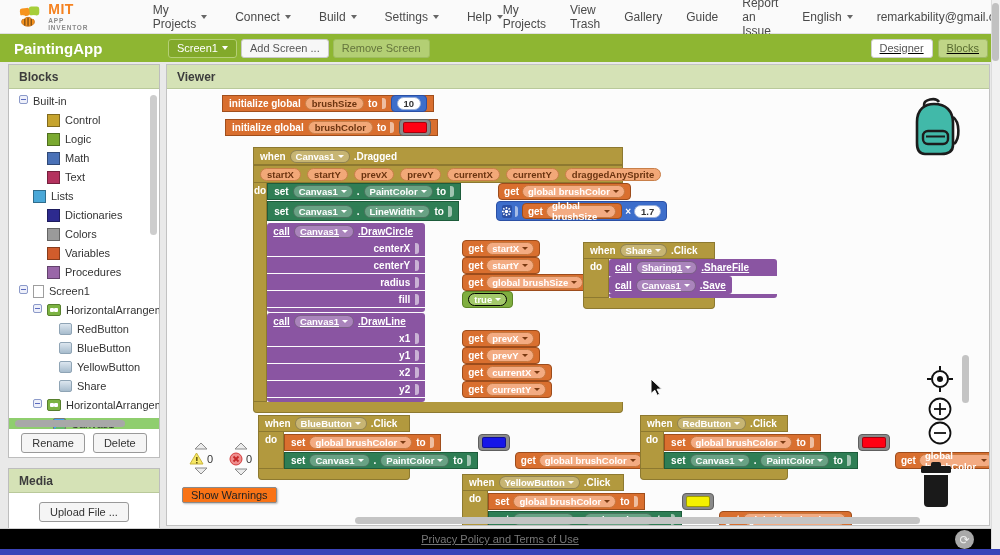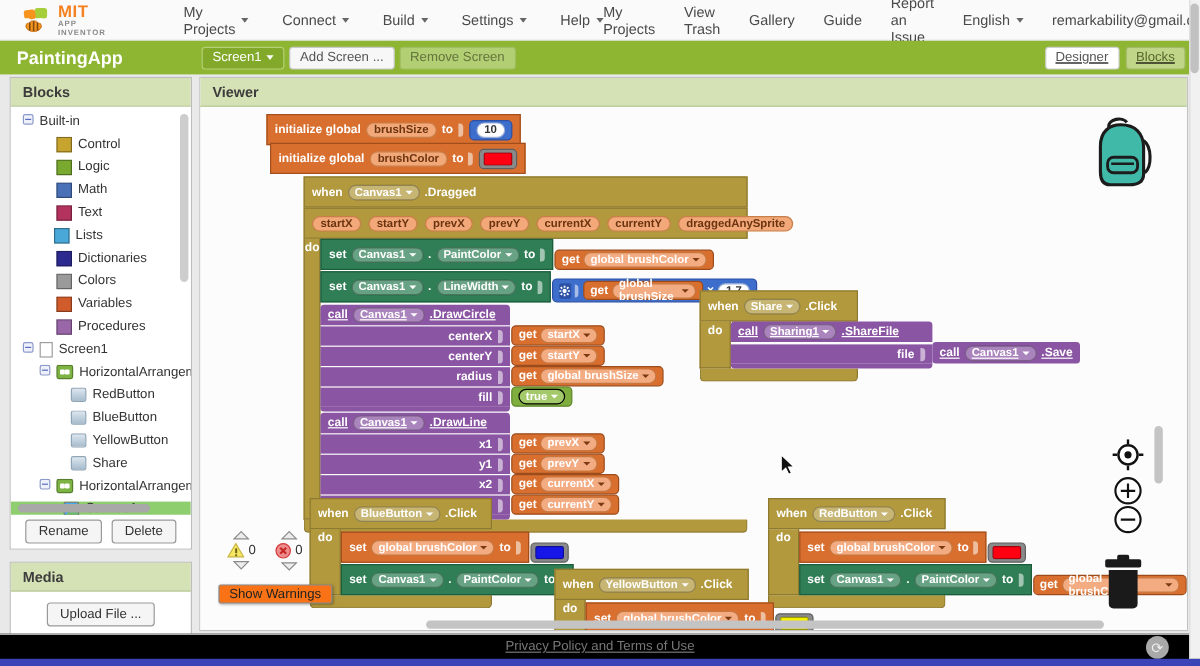--- a/index.html
+++ b/index.html
@@ -55,21 +55,21 @@
   .tree-actions { height:28px; display:flex; align-items:center; justify-content:center; gap:8px; background:#fff; }
   .sm-btn { height:20px; background:#f5f5f5; border:1px solid #999; border-radius:3px; font-size:11px; color:#333; padding:0 10px; cursor:pointer; font-family:"Liberation Sans",sans-serif; }
   .media-panel { margin-top:10px; }
   .media-body { height:38px; display:flex; align-items:center; justify-content:center; }
 
   .viewer { position:absolute; left:166px; right:10px; top:2px; bottom:2px; background:#fff; border:1px solid #c2c2c2; }
   .canvas { position:absolute; top:25px; left:0; right:0; bottom:0; background:#fcfcfc; overflow:hidden; }
 
   
   .blk { position:absolute; font-size:10px; font-weight:bold; color:#fff; }
-  .row { display:inline-flex; align-items:center; gap:4px; height:17px; padding:12px 6px; border:1px solid rgba(0,0,0,.25); }
+  .row { display:inline-flex; align-items:center; gap:4px; height:17px; padding:0 6px; border:1px solid rgba(0,0,0,.25); }
   .goldrow { background:#b2993e; border-color:#8d7930; display:flex; }
   .orow { background:#d96f2f; border-color:#a04e1c; }
   .grow { background:#2f7e55; border-color:#1d5c3b; }
   .kw { color:#fff; }
   .dd { background:rgba(255,255,255,.28); border:1px solid rgba(0,0,0,.28); border-radius:8px; padding:0 5px; height:13px; display:inline-flex; align-items:center; gap:3px; font-size:9.5px; color:#fff; cursor:pointer; }
   .dd .car { border-top-color:#fff; border-left-width:3px; border-right-width:3px; border-top-width:3.5px; }
   .ppill { background:#f2a878; border:1px solid #c87f49; color:#6b3410; border-radius:8px; padding:0 6px; height:13px; display:inline-flex; align-items:center; font-size:9.5px; }
   .sock { width:4px; height:11px; border-radius:0 3px 3px 0; background:rgba(255,255,255,.55); display:inline-block; }
   .vb { display:inline-flex; align-items:center; gap:3px; border-radius:4px; padding:0 5px; height:17px; border:1px solid rgba(0,0,0,.3); margin-left:1px; }
   .vb-orange { background:#d96f2f; border-color:#9c4c1c; }
@@ -79,21 +79,21 @@
   .gearbox { width:13px; height:13px; background:#2b50a5; border-radius:2px; display:flex; align-items:center; justify-content:center; cursor:pointer; }
   .numfld { background:#fff; border:1px solid #9db0d8; border-radius:7px; color:#333; font-size:9.5px; padding:0 6px; height:13px; display:inline-flex; align-items:center; }
   .vb-true { background:#7fae3f; border-color:#5d8527; }
   .tpill { background:#a3c96a; border:1px solid #000000; color:#fff; border-radius:8px; padding:0 5px; height:13px; display:inline-flex; align-items:center; gap:3px; font-size:9.5px; cursor:pointer; }
   .tpill .car { border-top-color:#fff; border-left-width:3px; border-right-width:3px; border-top-width:3.5px; }
   .vb-gray { background:#8a8a8a; border-color:#5f5f5f; padding:0 3px; }
   .swatch { width:24px; height:11px; border-radius:2px; border:1px solid rgba(0,0,0,.35); display:inline-block; }
   .doarea { display:flex; align-items:stretch; }
   .dospine { width:26px; background:#b2993e; border:1px solid #8d7930; border-top:none; display:flex; justify-content:center; padding-top:2px; font-size:10px; }
   .docontent { display:flex; flex-direction:column; align-items:flex-start; }
-  .srow { display:flex; align-items:flex-end; }
+  .srow { display:flex; align-items:flex-start;gap:36px; }
   .goldfoot { height:11px; background:#b2993e; border:1px solid #8d7930; border-top:none; border-radius:0 0 4px 4px; }
   .prow { background:#8a55a2; height:16px; display:flex; align-items:center; gap:4px; padding:0 6px; }
   .prow.head { height:17px; border-radius:3px 3px 0 0;text-decoration:underline; }
   .prow.lbl { justify-content:flex-end; gap:5px; }
   .prow.foot { height:4px; border-radius:0 0 3px 3px; padding:0; }
 
   
   .warn-cluster { position:absolute; display:flex; flex-direction:column; align-items:center; gap:2px; }
   .warn-count { display:flex; align-items:center; gap:3px; font-size:11px; color:#333; font-weight:normal; }
   .show-warn { position:absolute; background:#f97316; border:1px solid #8a8a8a; border-radius:2px; font-size:11px; color:#222; height:16px; padding:0 8px; cursor:pointer; box-shadow:1px 1px 2px rgba(0,0,0,.25); font-family:"Liberation Sans",sans-serif; }
@@ -223,21 +223,21 @@
                 <span>Logic</span>
               </div>
             <div class="trow" style="padding-left:38px">
                 <span class="sq" style="background: rgb(74, 113, 183);"></span>
                 <span>Math</span>
               </div>
             <div class="trow" style="padding-left:38px">
                 <span class="sq" style="background: rgb(180, 50, 94);"></span>
                 <span>Text</span>
               </div>
-            <div class="trow" style="padding-left:36px">
+            <div class="trow" style="padding-left:24px">
                 <span class="sq" style="background: rgb(74, 168, 216);"></span>
                 <span>Lists</span>
               </div>
             <div class="trow" style="padding-left:38px">
                 <span class="sq" style="background: rgb(45, 42, 143);"></span>
                 <span>Dictionaries</span>
               </div>
             <div class="trow" style="padding-left:38px">
                 <span class="sq" style="background: rgb(154, 154, 154);"></span>
                 <span>Colors</span>
@@ -568,24 +568,20 @@
               <div>
                 <div class="prow head" style="width:168px">
                   <span class="kw">call</span>
                   <span class="dd">
                       <span>Sharing1</span>
                       <i class="car"></i>
                     </span>
                   <span class="kw">.ShareFile</span>
                 </div>
                 <div class="srow">
-                  <div class="prow lbl" style="width:168px">
-                      <span class="kw">file</span>
-                      <span class="sock"></span>
-                    </div>
                   <div class="prow head" style="border-radius:3px;height:18px">
                     <span class="kw">call</span>
                     <span class="dd">
                         <span>Canvas1</span>
                         <i class="car"></i>
                       </span>
                     <span class="kw">.Save</span>
                   </div>
                 </div>
                 <div class="prow foot" style="width:168px"></div>

